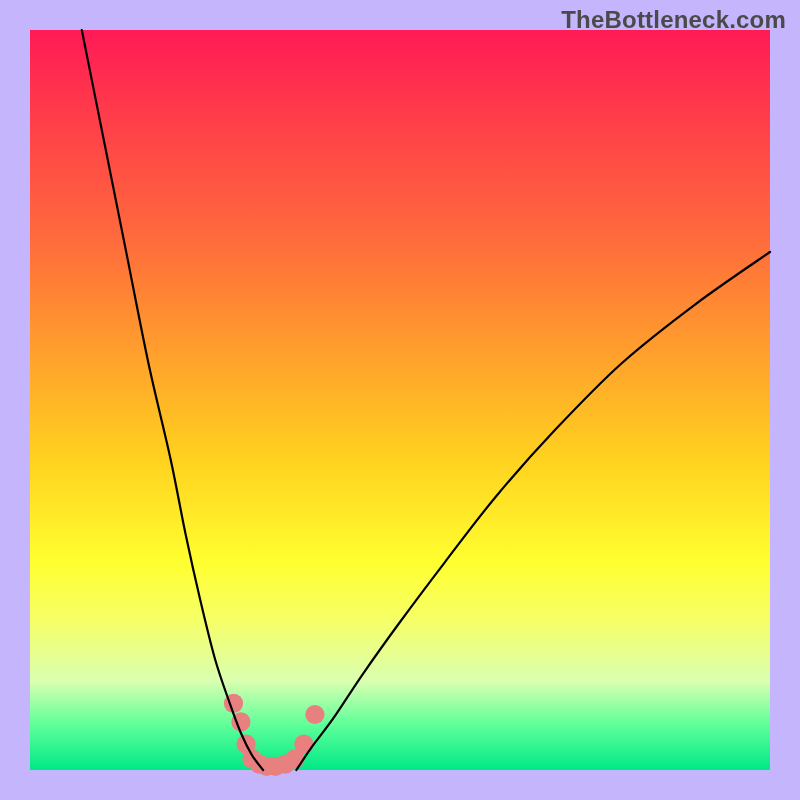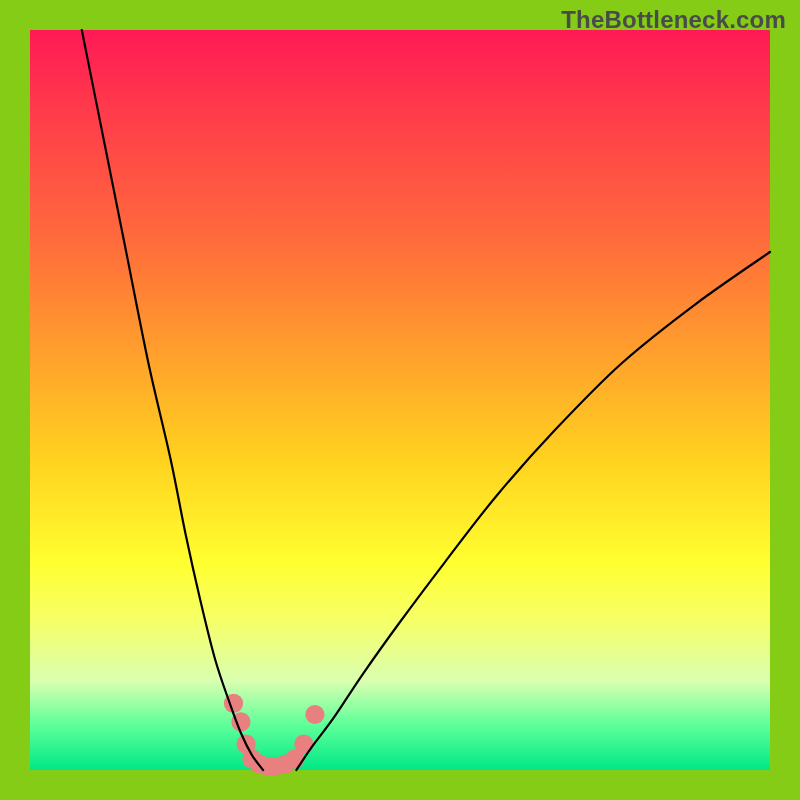--- a/index.html
+++ b/index.html
@@ -10,21 +10,21 @@
     background: #000;
     overflow: hidden;
     font-family: Arial, Helvetica, sans-serif;
   }
   .frame {
     position: absolute;
     left: 0;
     top: 0;
     width: 800px;
     height: 800px;
-    background: #84cc16;
+    background: #c4b5fd;
   }
   .plot {
     position: absolute;
     left: 30px;
     top: 30px;
     width: 740px;
     height: 740px;
     background: linear-gradient(
       to bottom,
       #ff1a55 0%,

